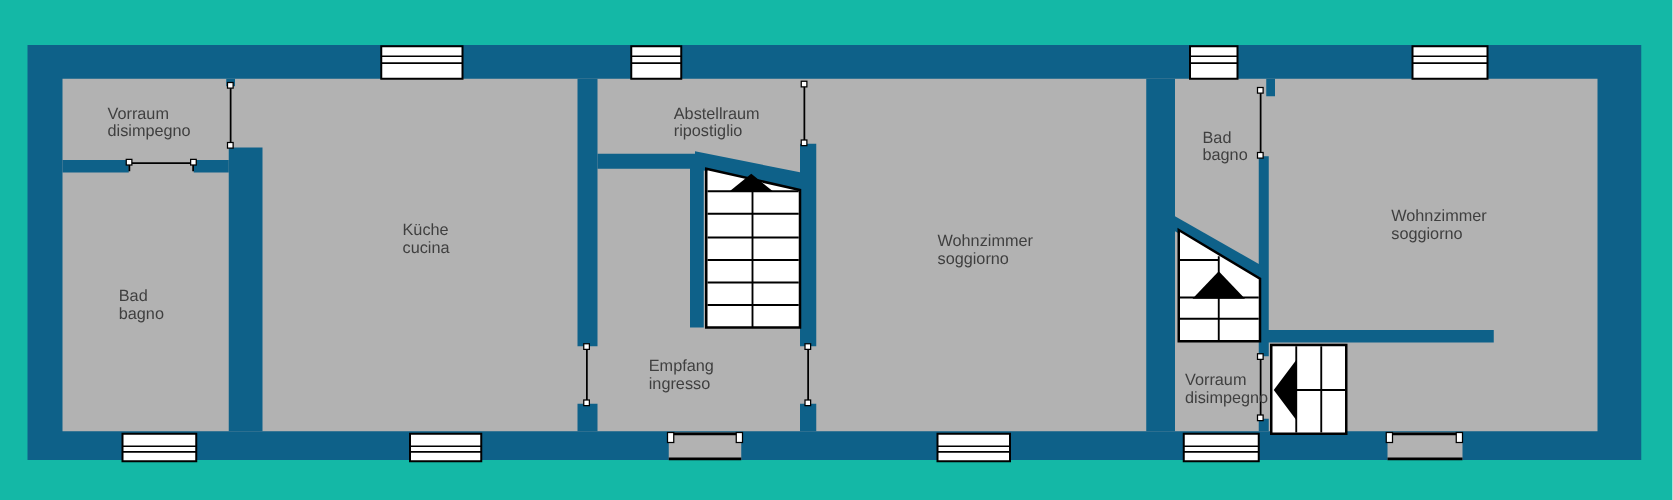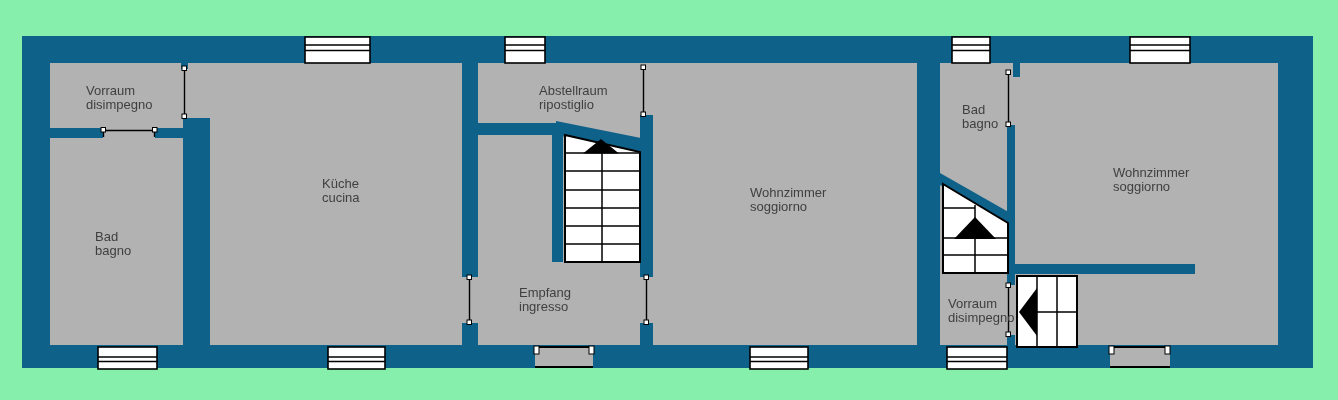--- a/index.html
+++ b/index.html
@@ -1,16 +1,16 @@
 <!DOCTYPE html>
 <html><head>
 <meta charset="utf-8">
 <style>
   html,body{margin:0;padding:0;background:#ffffff;}
-  .stage{position:relative;width:1338px;height:400px;background:#86efac;overflow:hidden;
+  .stage{position:relative;width:1338px;height:400px;background:#14b8a6;overflow:hidden;
          font-family:"Liberation Sans", sans-serif;}
   svg{display:block;}
   .ln-thin{stroke:#000000;stroke-width:1.4;}
   .stair-shape{stroke:#000000;stroke-width:2;}
   .tread{stroke:#000000;stroke-width:1.5;}
   .notch{fill:#ffffff;stroke:#000000;stroke-width:1;}
   .win{stroke:#000000;stroke-width:1.6;}
   .win-line{stroke:#000000;stroke-width:1.3;}
   .door-line{stroke:#000000;stroke-width:2.2;}
   text{font-size:13px;}

